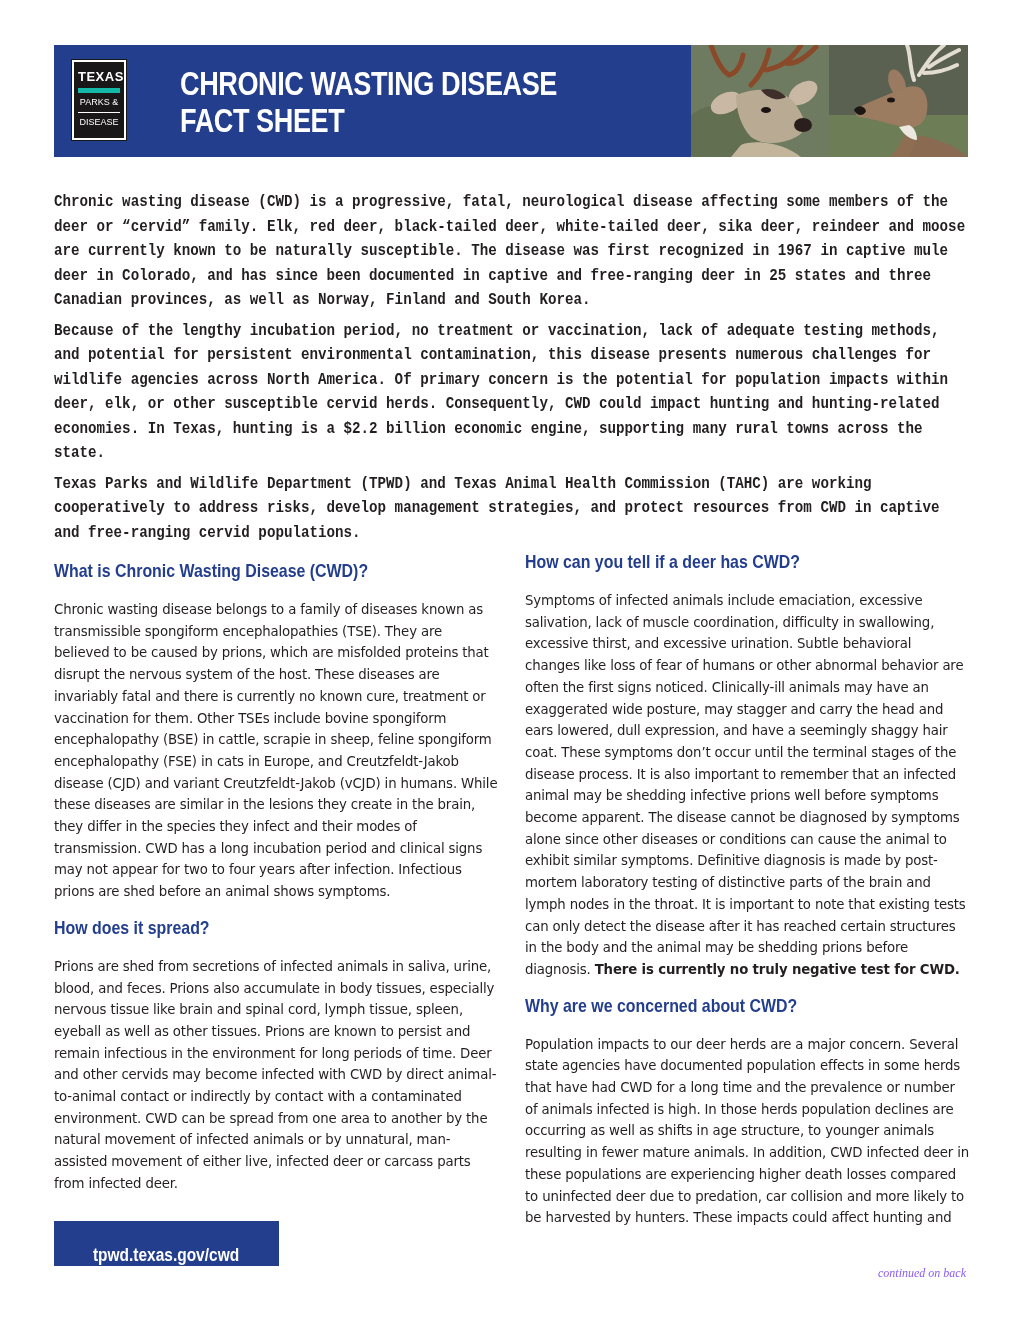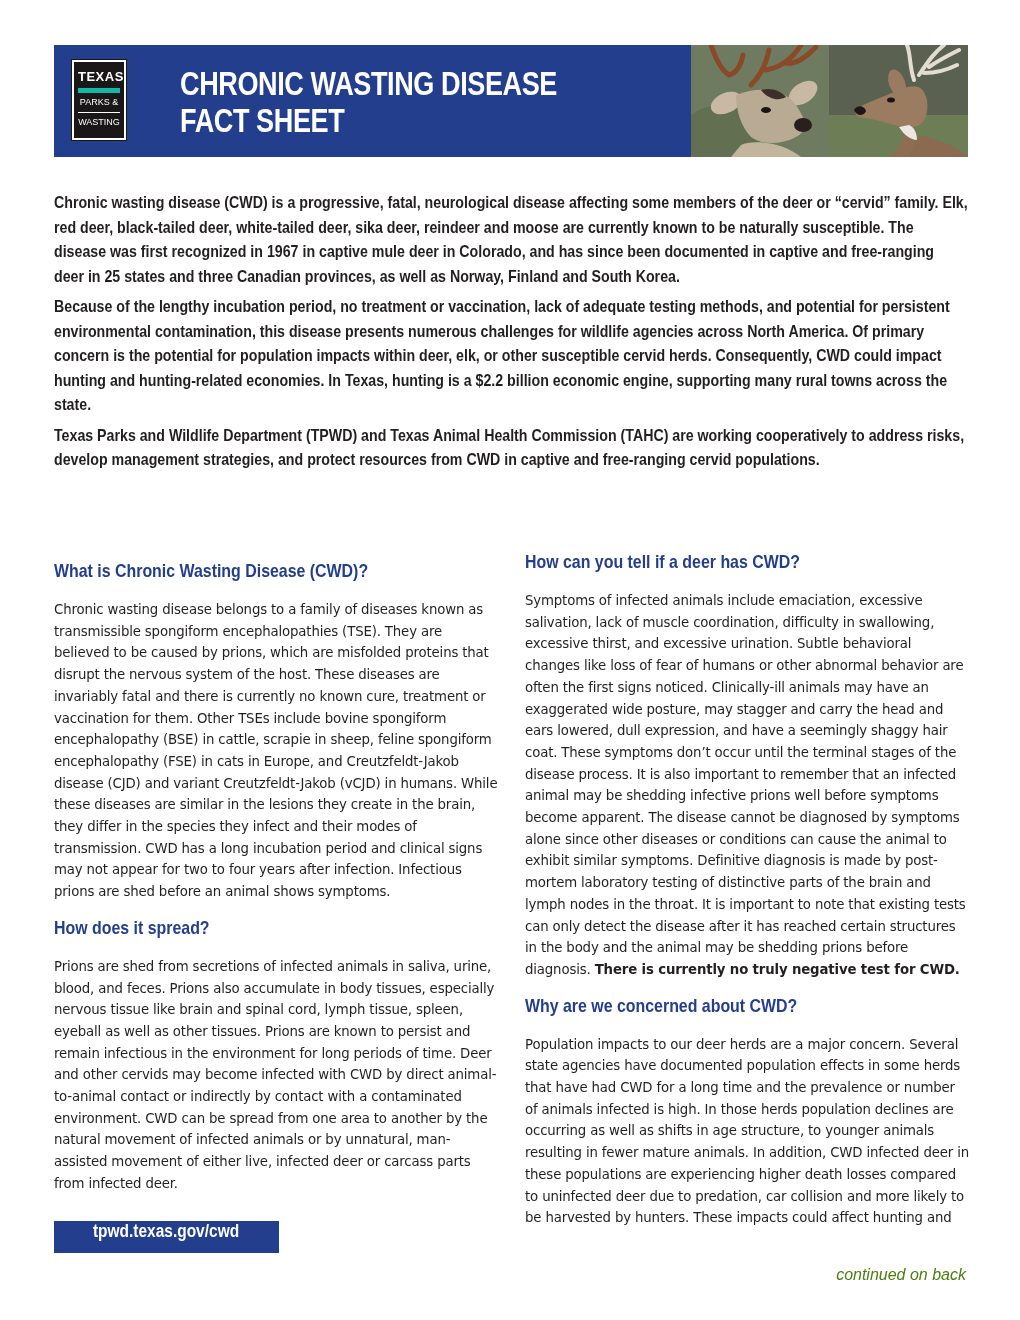--- a/index.html
+++ b/index.html
@@ -6,40 +6,40 @@
   body { width: 1020px; height: 1320px; position: relative; overflow: hidden; font-family: "Liberation Sans", sans-serif; color: #231f20; }
   .header { position: absolute; left: 54px; top: 45px; width: 914px; height: 112px; background: #243e8e; overflow: hidden; }
   .logo { position: absolute; left: 18px; top: 15px; width: 54px; height: 80px; background: #1a1718; border: 2px solid #ffffff; box-sizing: border-box; outline: 1px solid #1a1718; color: #fff; text-align: center; }
   .logo .l1 { font-size: 13px; font-weight: bold; letter-spacing: 0.5px; margin-top: 8px; padding-bottom: 4px; border-bottom: 5px solid #14b8a6; margin-left: 4px; margin-right: 4px; line-height: 14px; }
   .logo .l2 { font-size: 9px; margin: 4px 4px 0 4px; padding-bottom: 4px; border-bottom: 1px solid #fff; line-height: 11px; }
   .logo .l3 { font-size: 9px; margin-top: 4px; line-height: 11px; }
   .title { position: absolute; left: 126px; top: 20px; color: #ffffff; font-weight: bold; font-size: 33px; line-height: 37px; letter-spacing: -0.5px; transform: scaleX(0.82); transform-origin: left top; white-space: nowrap; }
   .photos { position: absolute; left: 637px; top: 0; width: 277px; height: 112px; }
   .photo1 { position: absolute; left: 0; top: 0; width: 140px; height: 112px; background: linear-gradient(160deg, #6b7a63 0%, #8a8770 40%, #5d6a4f 100%); overflow: hidden; }
   .photo2 { position: absolute; left: 138px; top: 0; width: 139px; height: 112px; background: linear-gradient(180deg, #4e5648 0%, #6d7466 50%, #73825a 100%); overflow: hidden; }
-  .intro { position: absolute; left: 54px; top: 190px; width: 916px; font-weight: bold; font-size: 16.5px; line-height: 24.5px; color: #231f20; }
+  .intro { position: absolute; left: 54px; top: 190px; width: 916px; font-weight: bold; font-size: 16.5px; line-height: 24.5px; color: #231f20; font-family: Liberation Mono, monospace; }
   .intro p { margin: 0 0 6px 0; transform: scaleX(0.86); transform-origin: left top; width: 116%; }
   .col { position: absolute; width: 445px; font-size: 14.2px; line-height: 21.7px; color: #231f20; font-family: "DejaVu Sans", sans-serif; }
   .col-left { left: 54px; top: 560px; }
   .col-right { left: 525px; top: 551px; }
   .col h2 { margin: 0; color: #243e8e; font-family: "Liberation Sans", sans-serif; font-weight: bold; font-size: 18.5px; line-height: 22px; transform: scaleX(0.86); transform-origin: left top; white-space: nowrap; }
   .col p { margin: 17px 0 14px 0; font-size: 13.3px; letter-spacing: -0.15px; }
   .col p b { font-weight: bold; text-align: right; }
-  .url-box { position: absolute; left: 54px; top: 1221px; width: 225px; height: 32px; background: #243e8e; color: #ffffff; font-weight: bold; font-size: 18px; display: flex; align-items: flex-start; justify-content: center; }
+  .url-box { position: absolute; left: 54px; top: 1221px; width: 225px; height: 45px; background: #243e8e; color: #ffffff; font-weight: bold; font-size: 18px; display: flex; align-items: flex-end; justify-content: center; }
   .url-box span { display: inline-block; transform: scaleX(0.86); }
-  .continued { position: absolute; right: 54px; top: 1266px; font-style: italic; font-size: 16px; color: #4d7c0f; font-family: Liberation Sans, sans-serif; }
+  .continued { position: absolute; right: 54px; top: 1266px; font-style: italic; font-size: 12px; color: #8b5cf6; font-family: Liberation Serif, serif; }
 </style>
 </head>
 <body>
 
 <div class="header">
   <div class="logo">
     <div class="l1">TEXAS</div>
     <div class="l2">PARKS &amp;</div>
-    <div class="l3">WASTING</div>
+    <div class="l3">DISEASE</div>
   </div>
   <div class="title">
     <div>CHRONIC WASTING DISEASE</div>
     <div>FACT SHEET</div>
   </div>
   <div class="photos">
     <div class="photo1">
       <svg width="140" height="112" viewBox="0 0 140 112">
         <rect width="140" height="112" fill="#6f7b60"></rect>
         <ellipse cx="30" cy="90" rx="40" ry="30" fill="#5c6b4a" opacity="0.7"></ellipse>

